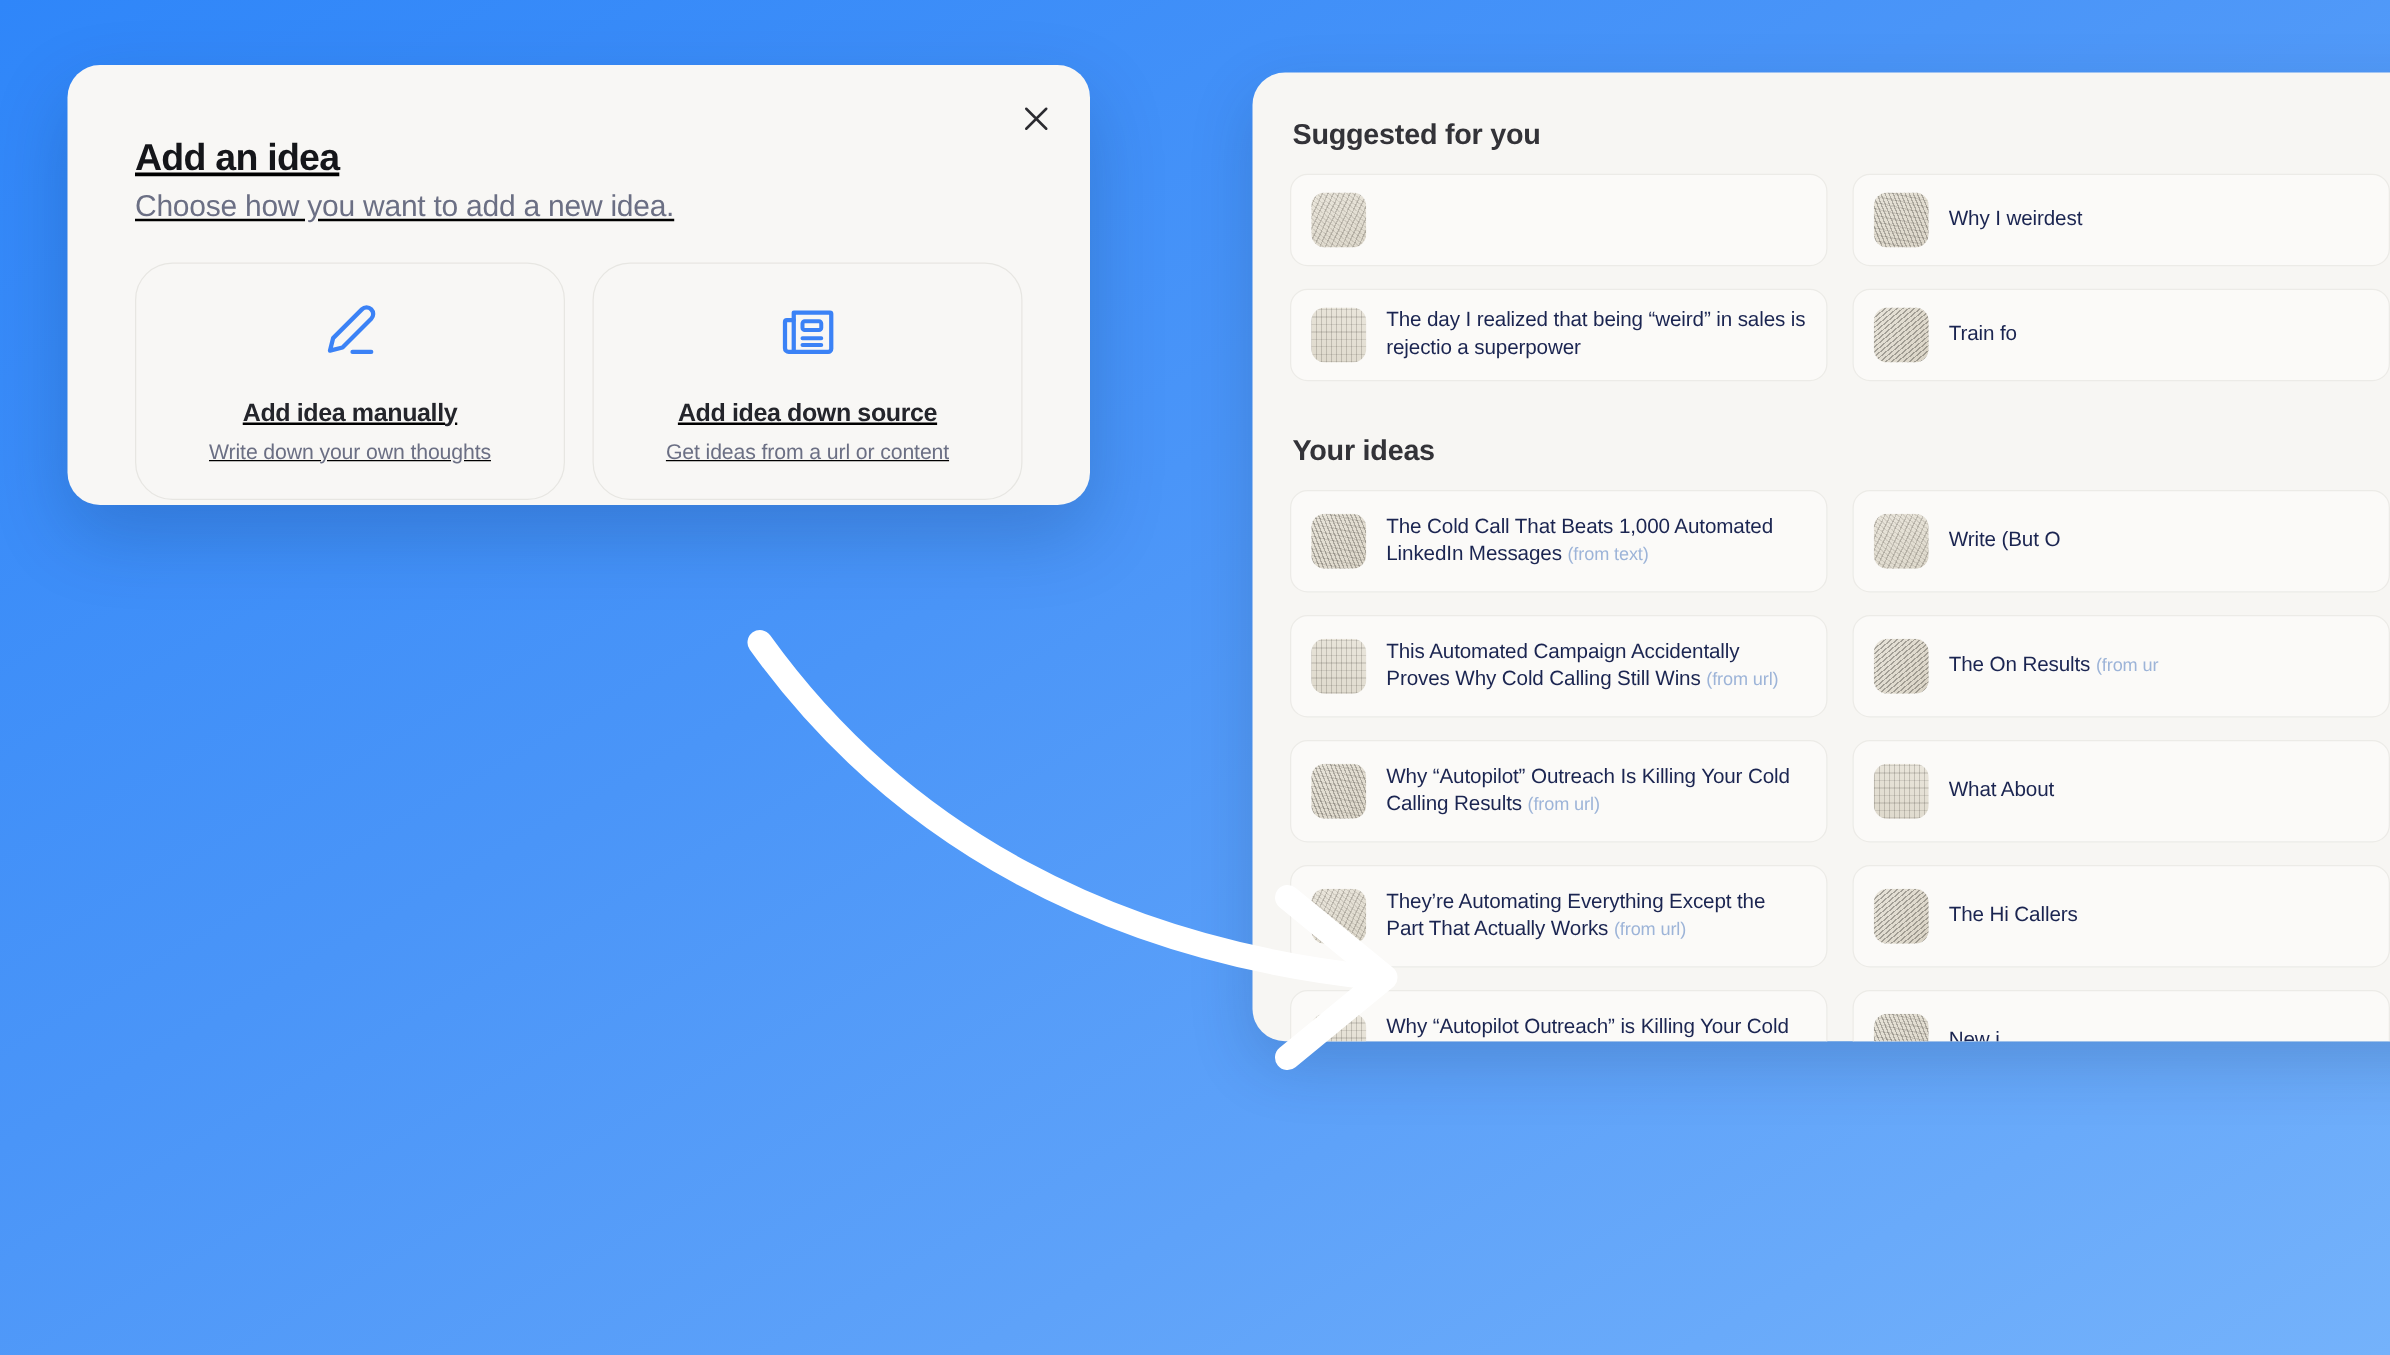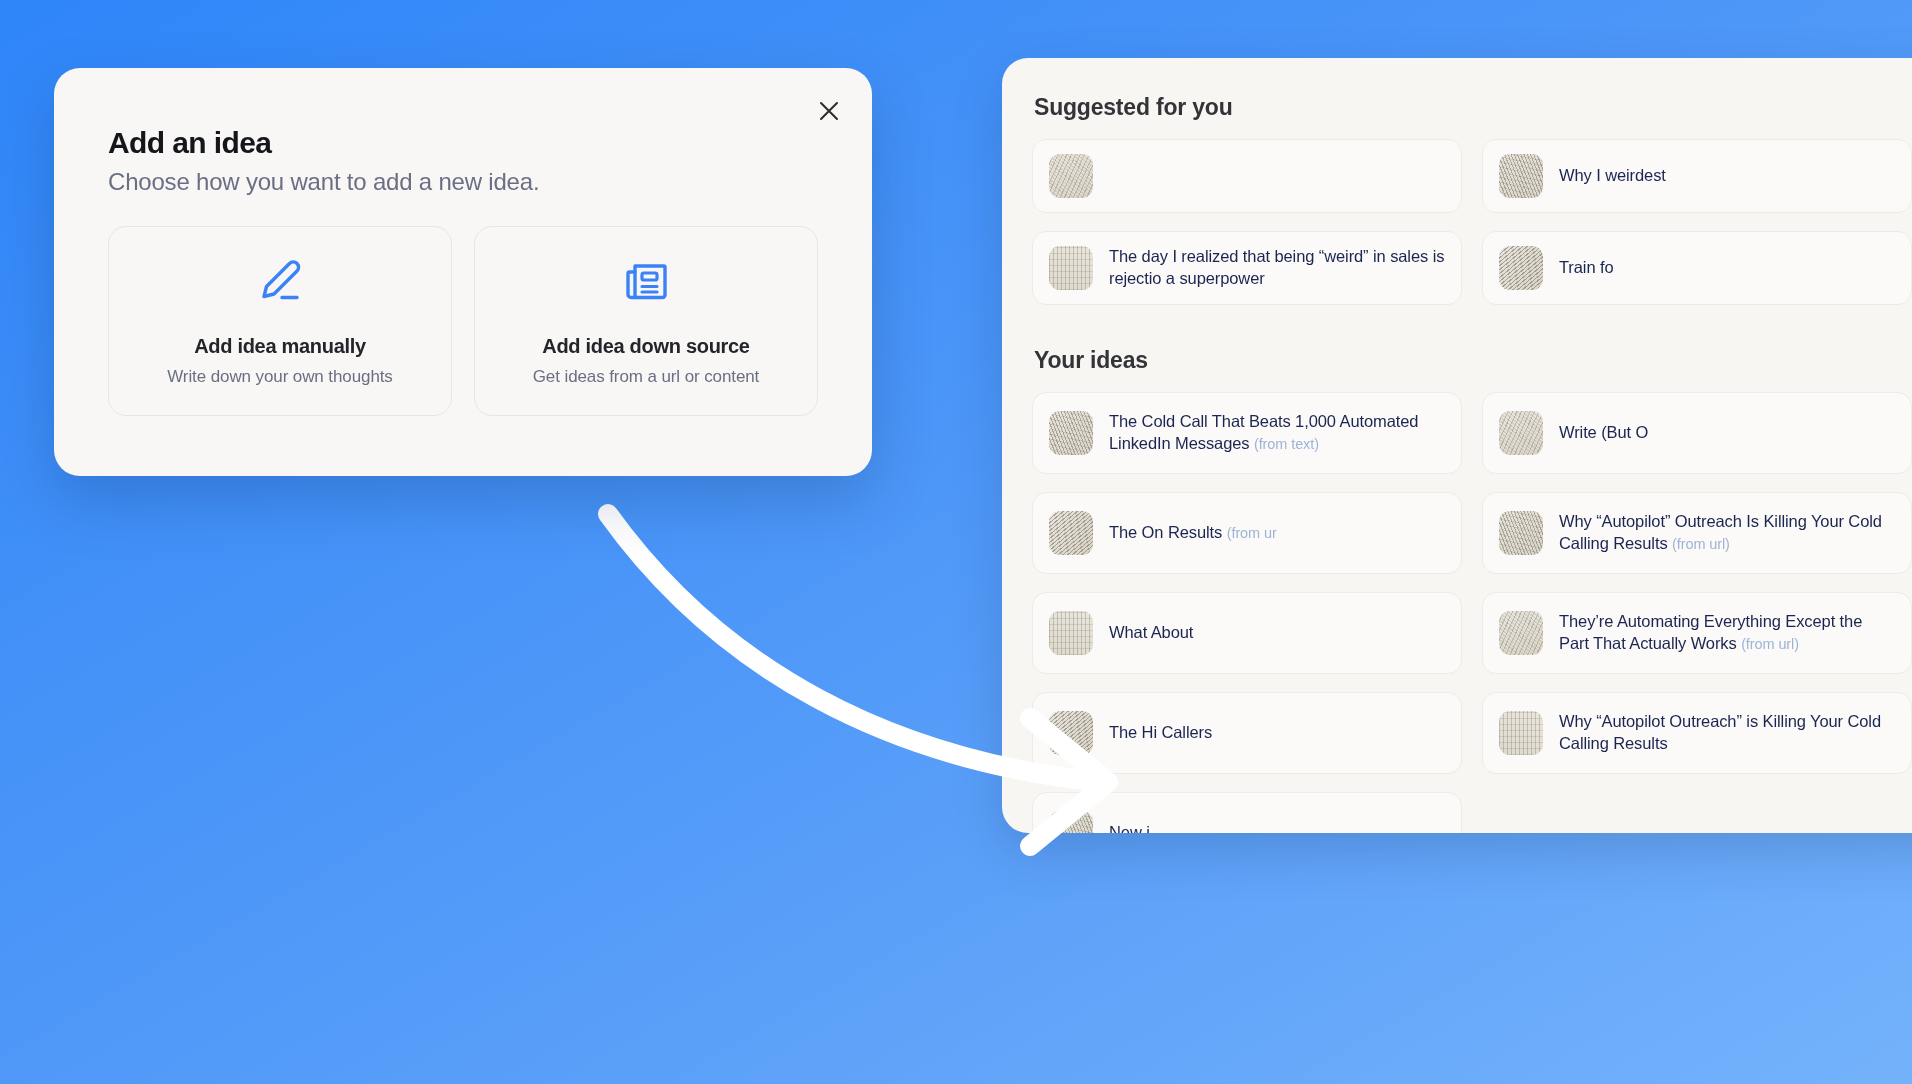--- a/index.html
+++ b/index.html
@@ -103,27 +103,28 @@
   .src-tag {
     color: #9db4d8;
     font-weight: 500;
     font-size: 14.5px;
   }
 
   
   #modal {
     position: absolute;
     left: 54px;
-    top: 68px;
+    top: 52px;
     width: 818px;
-    height: 408px;
+    height: 352px;
     background: #f8f7f5;
     border-radius: 26px;
     box-shadow: 0 24px 60px rgba(10, 40, 90, 0.22);
     box-sizing: border-box;
+    text-decoration: underline;
   }
   #close-btn {
     position: absolute;
     right: 26px;
     top: 26px;
     width: 34px;
     height: 34px;
     display: flex;
     align-items: center;
     justify-content: center;
@@ -147,21 +148,21 @@
   }
   .options {
     display: flex;
     gap: 22px;
     margin-top: 30px;
   }
   .option-card {
     flex: 1 1 0;
     height: 190px;
     border: 1px solid #e7e6e2;
-    border-radius: 18px;
+    border-radius: 30px;
     background: #f8f7f5;
     display: flex;
     flex-direction: column;
     align-items: center;
     justify-content: center;
     cursor: pointer;
     box-sizing: border-box;
   }
   .option-icon { margin-bottom: 24px; }
   .option-label {
@@ -221,20 +222,27 @@
         </div>
 
         <div class="idea-card tall">
           <div class="thumb"></div>
           <div class="card-text">
             <span>Write (But O</span>
             <span class="src-tag"></span>
           </div>
         </div>
 
+        <div class="idea-card tall">
+          <div class="thumb v3"></div>
+          <div class="card-text">
+            <span>This Automated Campaign Accidentally Proves Why Cold Calling Still Wins</span>
+            <span class="src-tag">(from url)</span>
+          </div>
+        </div>
 
         <div class="idea-card tall">
           <div class="thumb v4"></div>
           <div class="card-text">
             <span>The On Results</span>
             <span class="src-tag">(from ur</span>
           </div>
         </div>
 
         <div class="idea-card tall">

